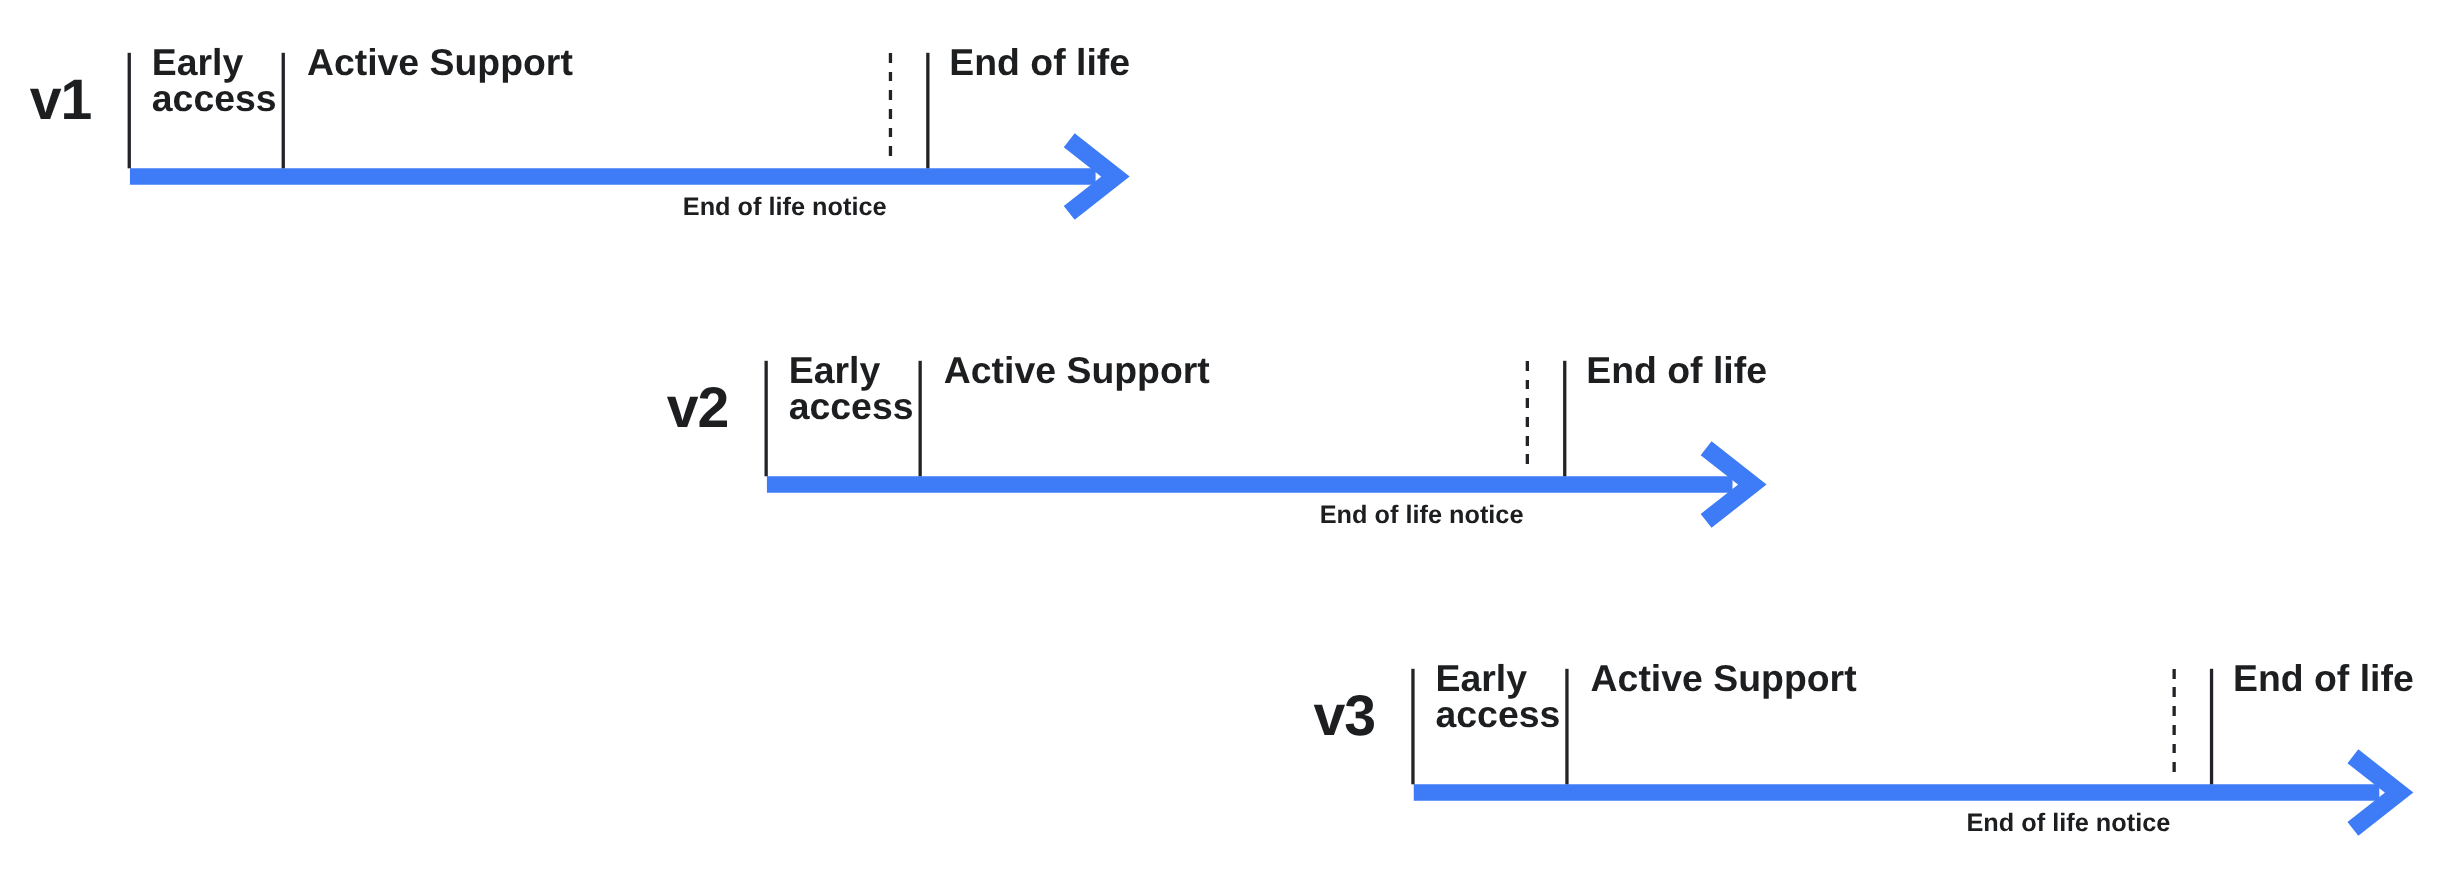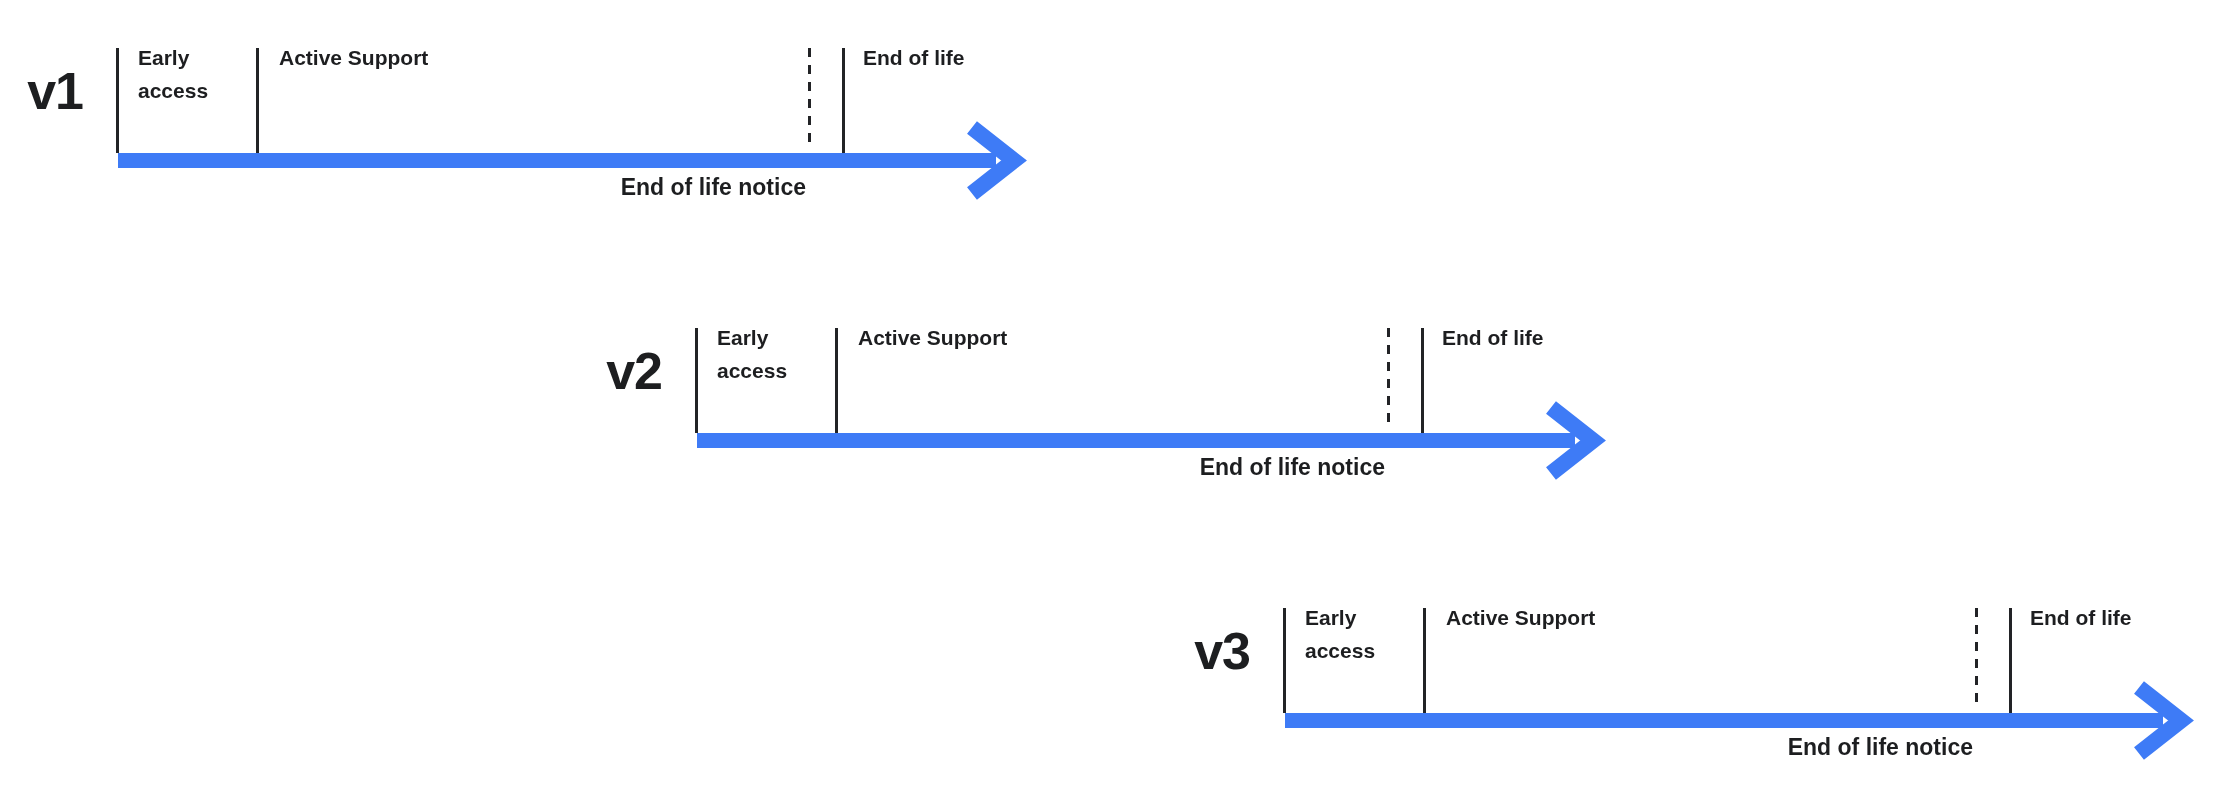--- a/index.html
+++ b/index.html
@@ -75,21 +75,21 @@
     height: 101px;
     background: repeating-linear-gradient(
       to bottom,
       var(--color-tick) 0 9px,
       transparent 9px 17px
     );
   }
   .phase-label {
     position: absolute;
     top: -4px;
-    font-size: 21px;
+    font-size: 34px;
     line-height: 33px;
     font-weight: 700;
     color: var(--color-text);
     white-space: nowrap;
   }
   .phase-label.wrap {
     width: 112px;
     white-space: normal;
   }
   .notice-label {

